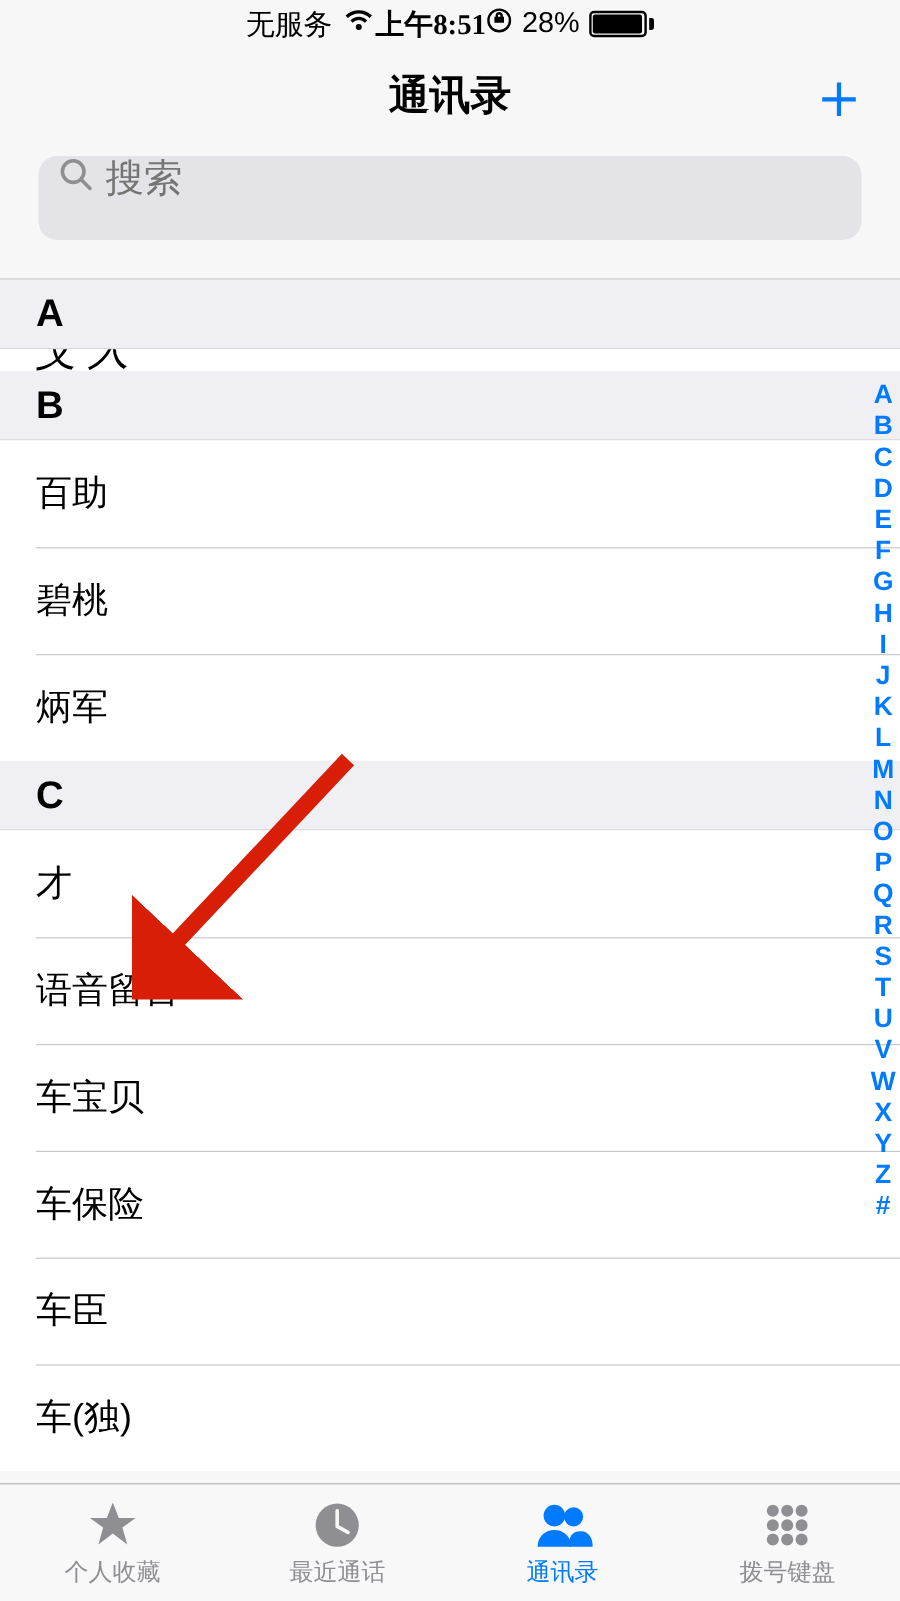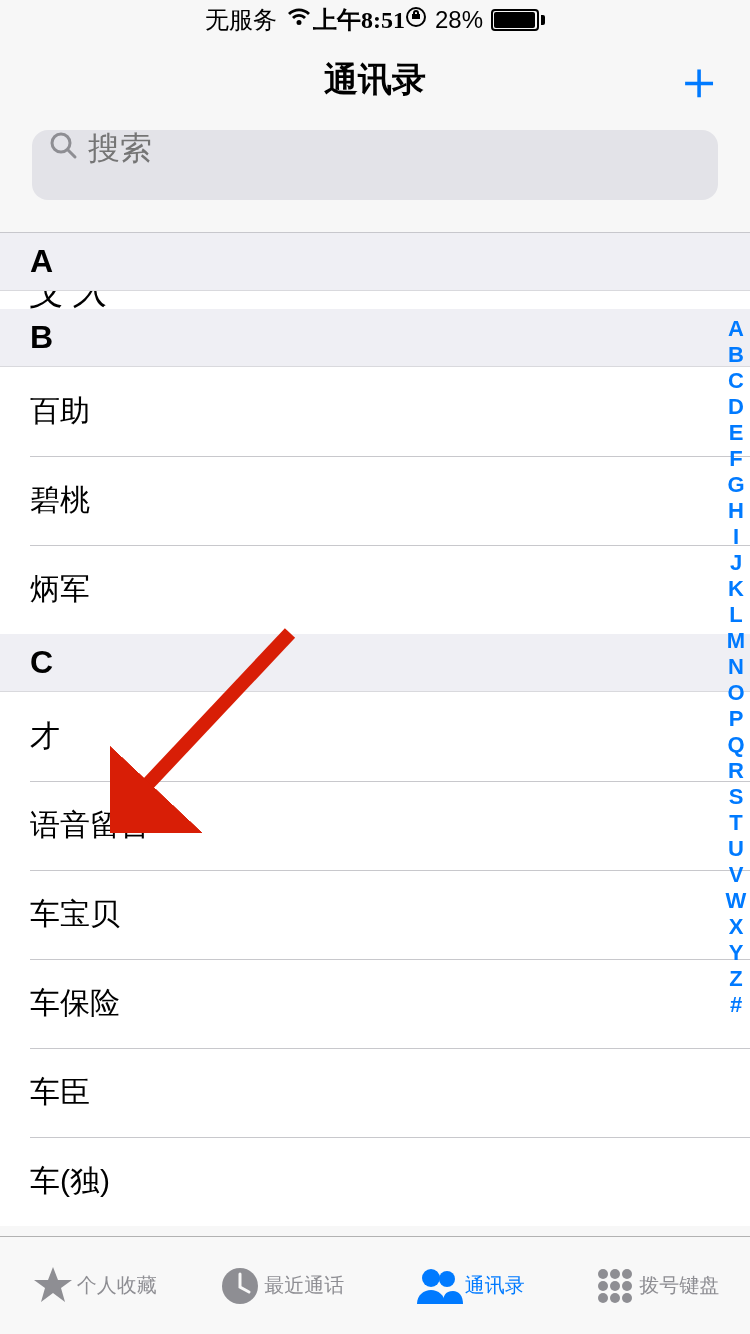--- a/index.html
+++ b/index.html
@@ -17,21 +17,21 @@
   .section-header { background: #efeff4; font-size: 32px; font-weight: 700; padding: 10px 30px; border-bottom: 1px solid #d9d9dd; }
   .peek { height: 18px; background: #fff; overflow: hidden; position: relative; }
   .peek span { position: absolute; left: 30px; bottom: -6px; font-size: 34px; font-style: italic; }
   .row { background: #fff; font-size: 30px; padding: 24px 30px; position: relative; }
   .row + .row::before,
   .row.first::before { content:""; position:absolute; top:0; left:30px; right:0; height:1px; background:#c8c8cc; }
   .row:last-child::after { content:""; position:absolute; bottom:0; left:30px; right:0; height:1px; background:#c8c8cc; }
   .index-bar { position: absolute; right: 2px; top: 316px; width: 24px; display: flex; flex-direction: column; align-items: center; }
   .index-bar span { color: #007aff; font-size: 22px; font-weight: 600; line-height: 26px; }
   .tab-bar { position: absolute; bottom: 0; left: 0; right: 0; height: 98px; background: #f8f8f8; border-top: 1px solid #b2b2b2; display: flex; }
-  .tab { flex: 1; display: flex; flex-direction: row; align-items: center; justify-content: center; gap: 2px; color: #8e8e93; font-size: 20px; }
+  .tab { flex: 1; display: flex; flex-direction: column; align-items: center; justify-content: center; gap: 2px; color: #8e8e93; font-size: 20px; }
   .tab.active { color: #007aff; }
   .tab .ic { height: 48px; display:flex; align-items:center; justify-content:center; }
   .arrow { position:absolute; left:110px; top:380px; pointer-events:none; }
   .battery { display:inline-flex; align-items:center; }
   .battery-body { width:48px; height:22px; border:2px solid #000; border-radius:4px; position:relative; }
   .battery-fill { position:absolute; left:1px; top:1px; bottom:1px; width:93%; background:#000; border-radius:2px; }
   .battery-cap { width:4px; height:10px; background:#000; border-radius:0 2px 2px 0; margin-left:2px; }
 </style>
 </head>
 <body>

